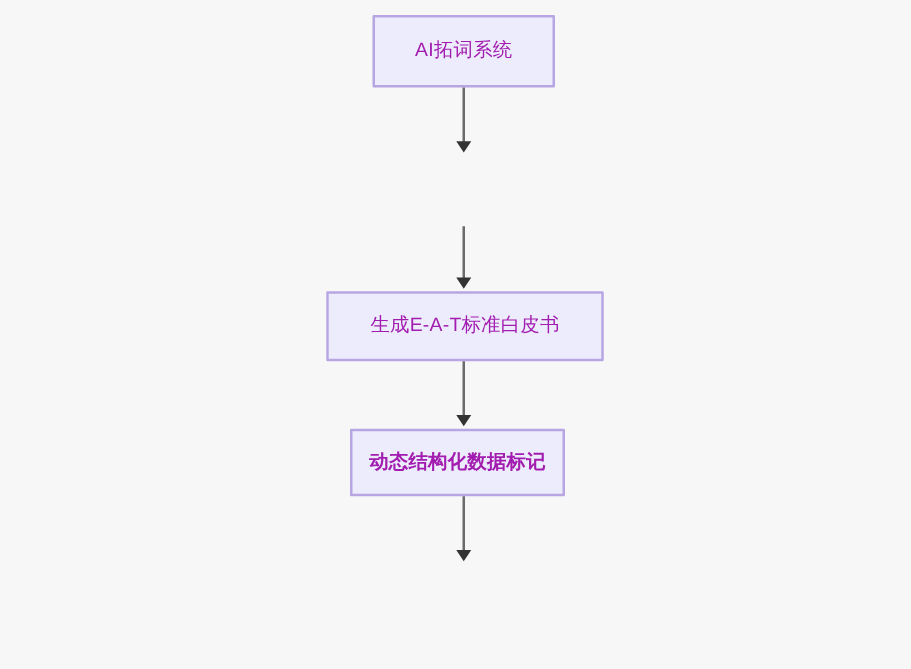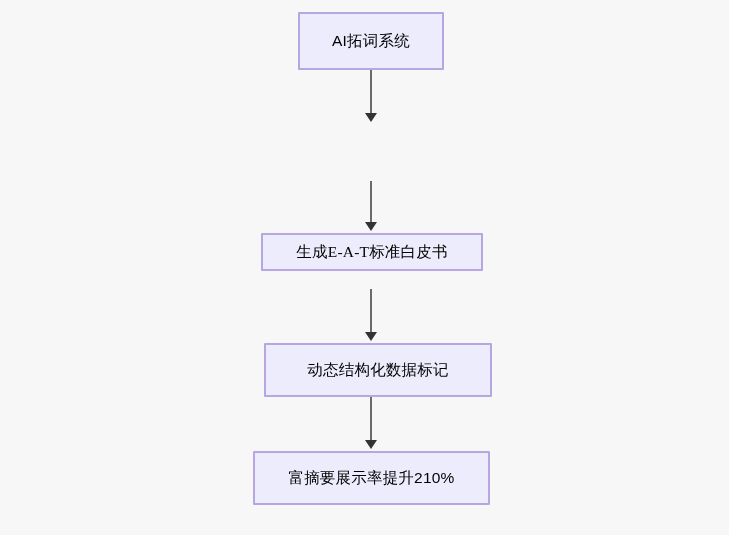--- a/index.html
+++ b/index.html
@@ -23,38 +23,38 @@
 
   .node {
     position: absolute;
     box-sizing: border-box;
     background: #ececfd;
     border: 2px solid #b8a6e3;
     border-radius: 1px;
     display: flex;
     align-items: center;
     justify-content: center;
-    color: #000000;
+    color: #a21caf;
     font-size: 15.5px;
     line-height: 1.2;
     letter-spacing: 0.2px;
     white-space: nowrap;
     user-select: none;
   }
 
   .node-label {
     display: block;
     text-align: center;
   }
 
   
   .node-1 { left: 298px; top: 12px;  width: 146px; height: 58px; }
   .node-2 { left: 276px; top: 124px; width: 191px; height: 57px; }
-  .node-3 { left: 261px; top: 233px; width: 222px; height: 38px; font-family: Liberation Serif, serif; }
-  .node-4 { left: 264px; top: 343px; width: 228px; height: 54px; }
+  .node-3 { left: 261px; top: 233px; width: 222px; height: 56px; }
+  .node-4 { left: 280px; top: 343px; width: 172px; height: 54px; font-weight: bold; }
   .node-5 { left: 253px; top: 451px; width: 237px; height: 54px; }
 
   
   .edge {
     position: absolute;
     left: 370px;
     width: 2px;
     background: #6b6b6b;
   }
   .edge-1 { top: 70px;  height: 45px; }
@@ -99,17 +99,14 @@
   <div class="edge edge-3"></div>
   <div class="arrowhead arrowhead-3"></div>
 
   <div class="node node-4">
     <span class="node-label">动态结构化数据标记</span>
   </div>
 
   <div class="edge edge-4"></div>
   <div class="arrowhead arrowhead-4"></div>
 
-  <div class="node node-5">
-    <span class="node-label">富摘要展示率提升210%</span>
-  </div>
 
 </div>
 
 </body></html>

